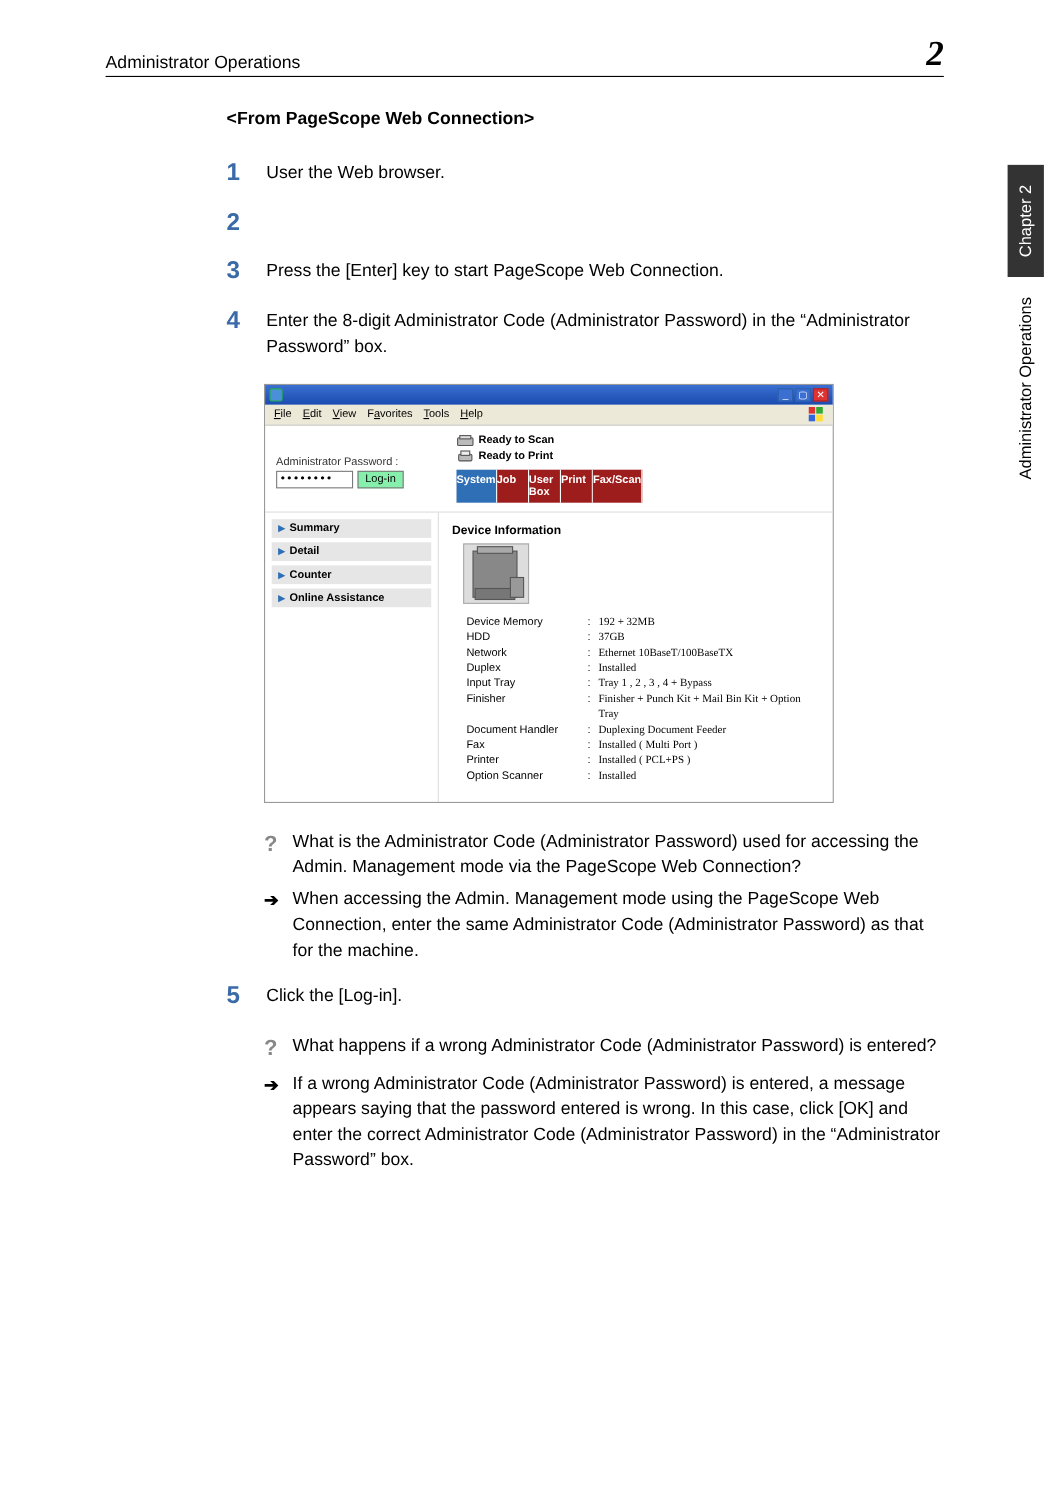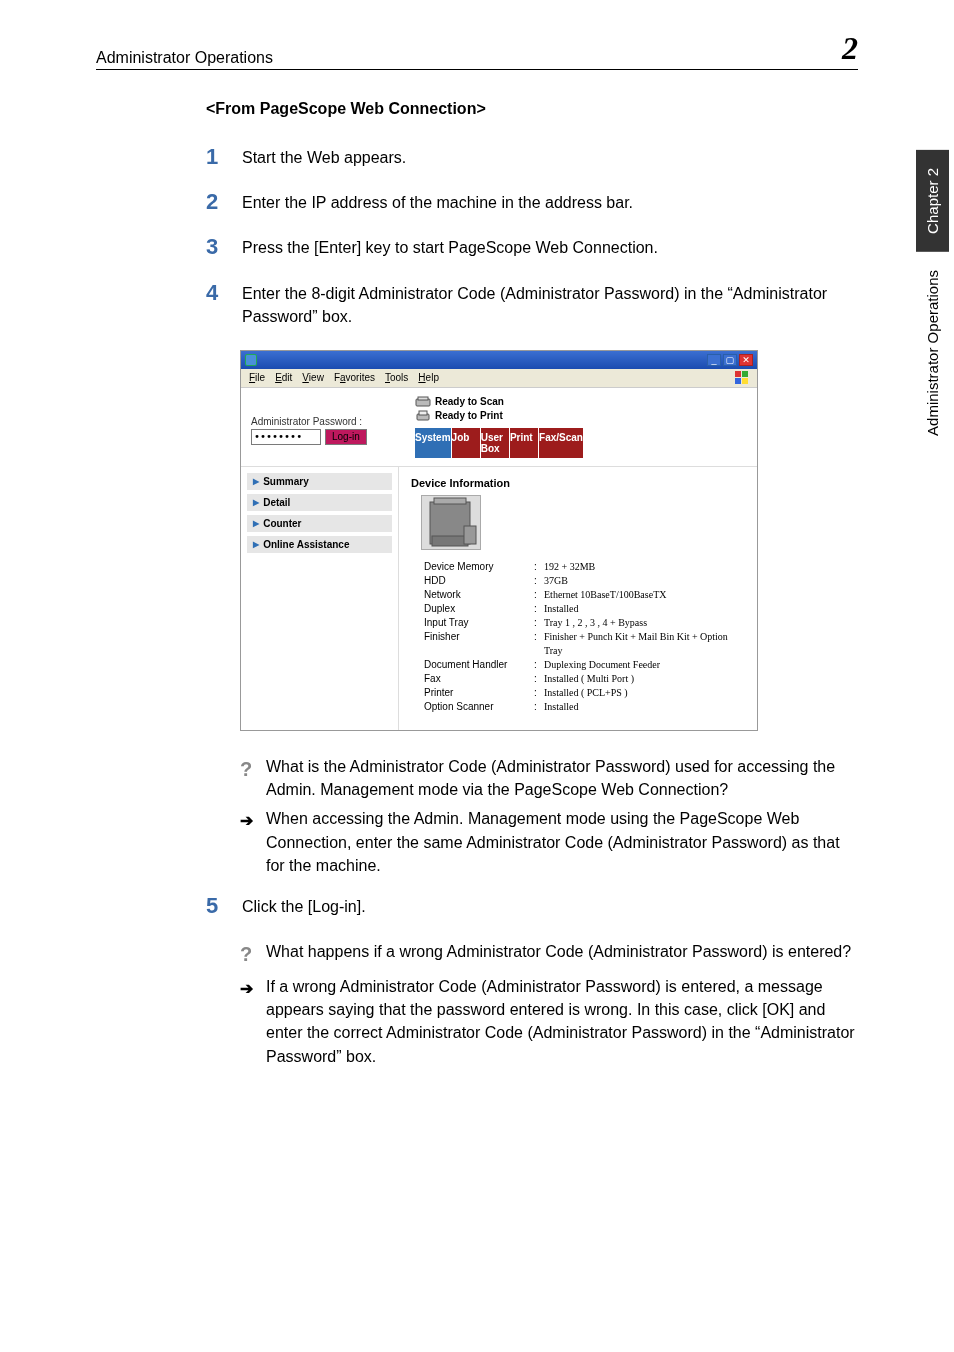--- a/index.html
+++ b/index.html
@@ -120,21 +120,21 @@
   }
   .ws-left { width: 158px; }
   .ws-pw-label { font-size: 10px; color:#333; margin-top:20px;}
   .ws-pw-row { display: flex; gap: 4px; margin-top: 2px; }
   .ws-pw-input {
     width: 70px; height: 16px; border: 1px solid #7a7a7a; font-size: 10px; padding: 0 2px;
     font-family: monospace;
   }
   .ws-login-btn {
     border: 1px solid #7a7a7a; font-size: 10px; padding: 0 6px; height: 16px;
-    background: #be185d; display: inline-flex; align-items: center;
+    background: #86efac; display: inline-flex; align-items: center;
   }
   .ws-status { margin-left: 6px; }
   .ws-status-row { display: flex; align-items: center; gap: 4px; font-size: 10px; font-weight: bold; margin-bottom: 2px;}
   .ws-status-row .ico { width: 16px; height: 12px; }
   .ws-tabs { display: flex; margin-top: 6px; }
   .ws-tab {
     flex: 1; text-align: left; color: #fff; font-size: 10px; font-weight: bold;
     padding: 4px 0; border-right: 1px solid #fff;
   }
   .ws-tab.active { background: #2f6fb5; }
@@ -199,26 +199,25 @@
   <div class="side-tabs">
     <div class="side-tab dark">Chapter 2</div>
     <div class="side-tab light">Administrator Operations</div>
   </div>
 
   <div class="content">
     <div class="section-title">&lt;From PageScope Web Connection&gt;</div>
 
     <div class="step">
       <div class="step-num">1</div>
-      <div class="step-body">Start the Web appears.</div>
+      <div class="step-body">User the Web browser.</div>
     </div>
 
     <div class="step">
       <div class="step-num">2</div>
-      <div class="step-body">Enter the IP address of the machine in the address bar.</div>
     </div>
 
     <div class="step">
       <div class="step-num">3</div>
       <div class="step-body">Press the [Enter] key to start PageScope Web Connection.</div>
     </div>
 
     <div class="step">
       <div class="step-num">4</div>
       <div class="step-body">Enter the 8-digit Administrator Code (Administrator Password) in the “Administrator Password” box.</div>

